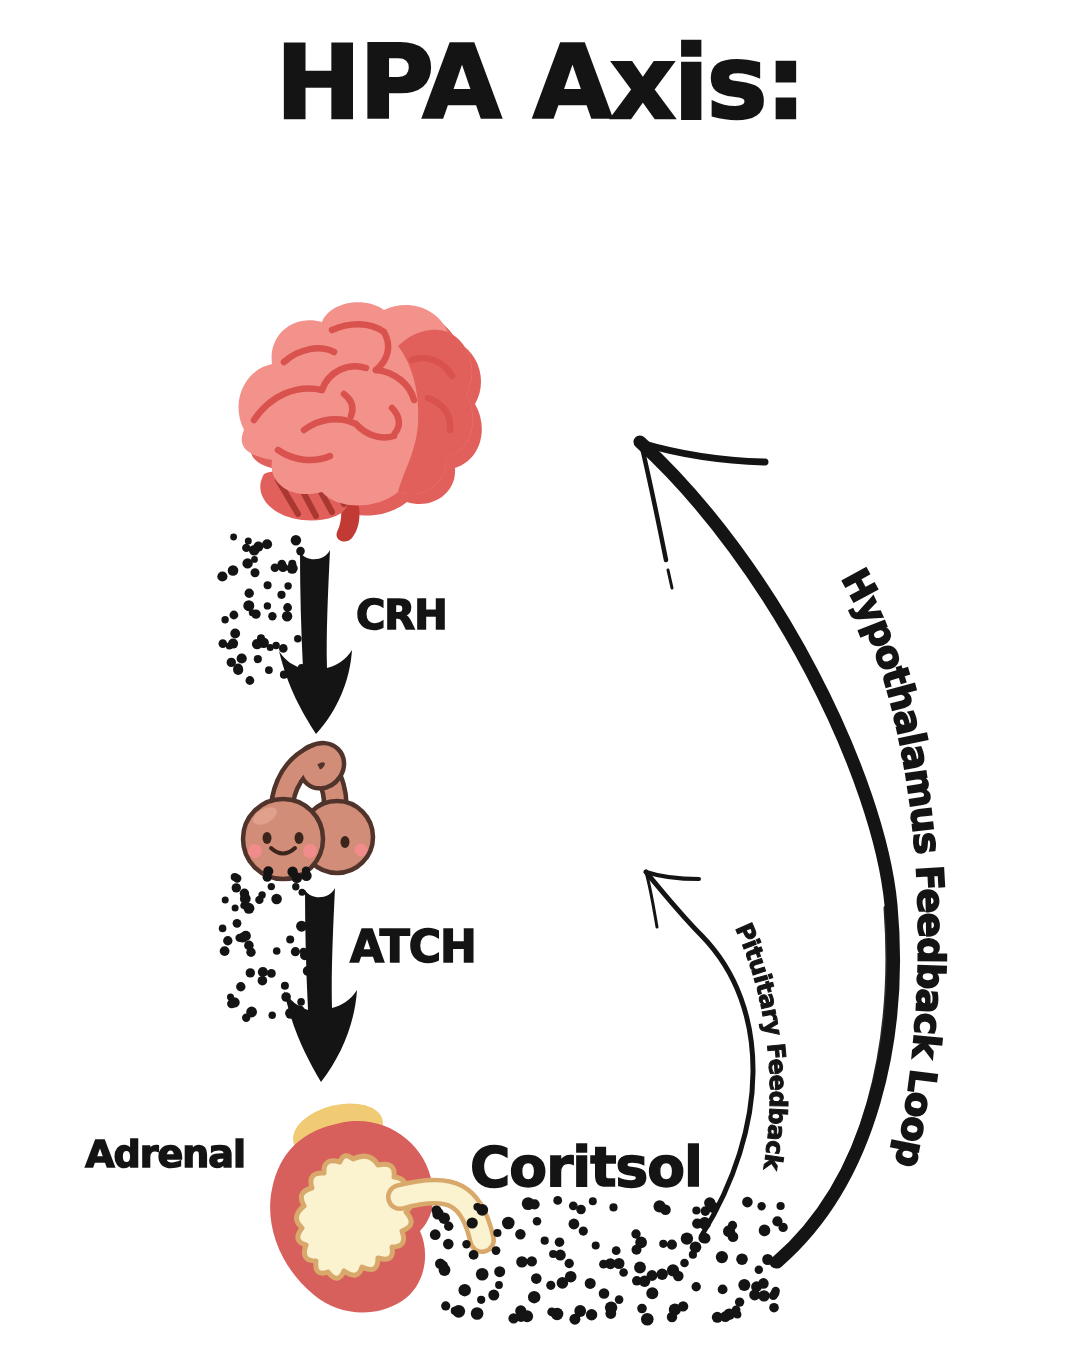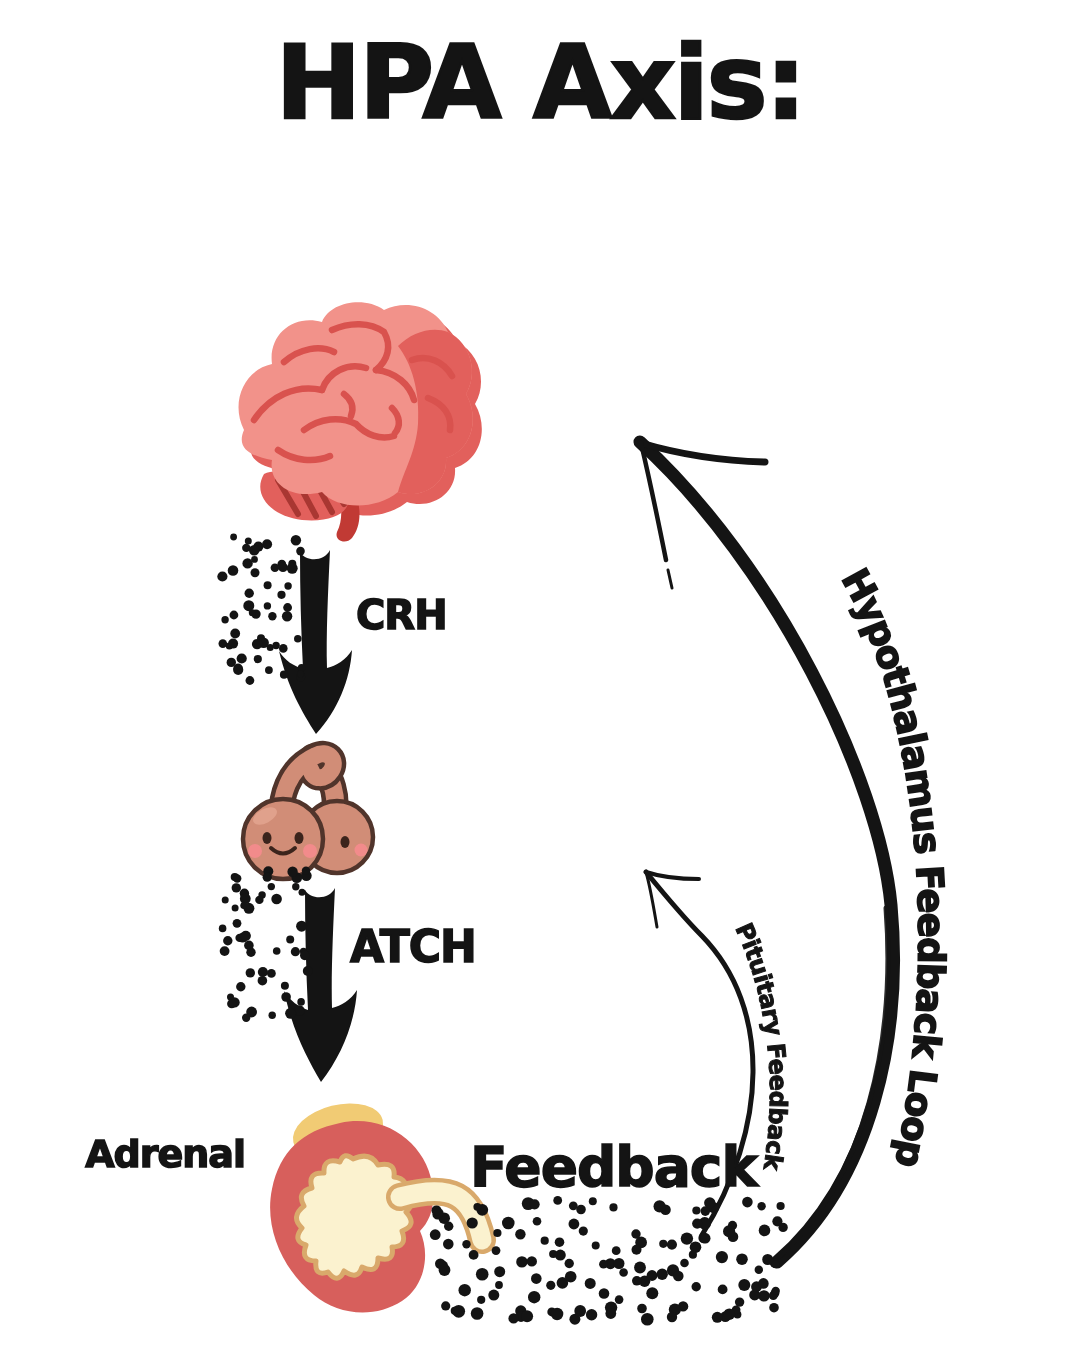--- a/index.html
+++ b/index.html
@@ -392,15 +392,15 @@
           <circle cx="744.3" cy="1285.0" r="6.0"></circle>
         </g>
       </g>
   </svg>
 
   <div class="lbl lbl-crh">CRH</div>
   <div class="lbl lbl-atch">ATCH</div>
   <div class="lbl lbl-adrenal">
     <span>Adrenal</span>
   </div>
-  <div class="lbl lbl-cortisol">Feedback</div>
+  <div class="lbl lbl-cortisol">Coritsol</div>
 
 </div>
 
 </body></html>

